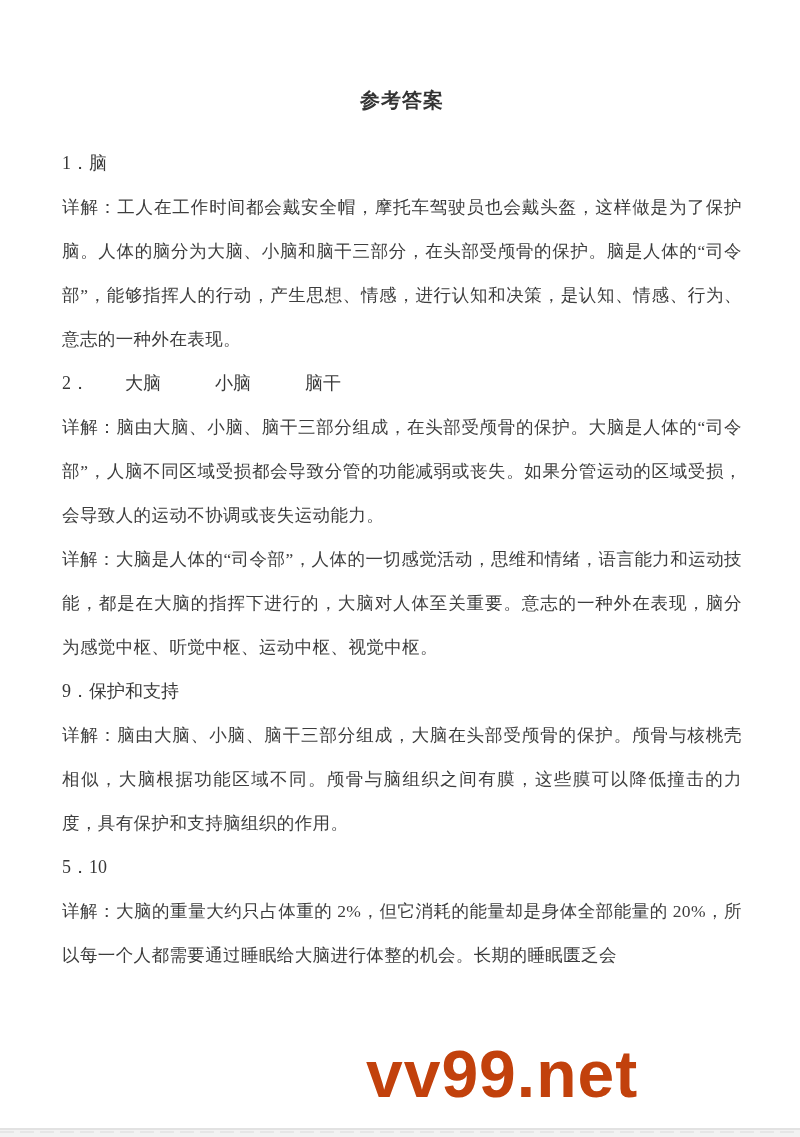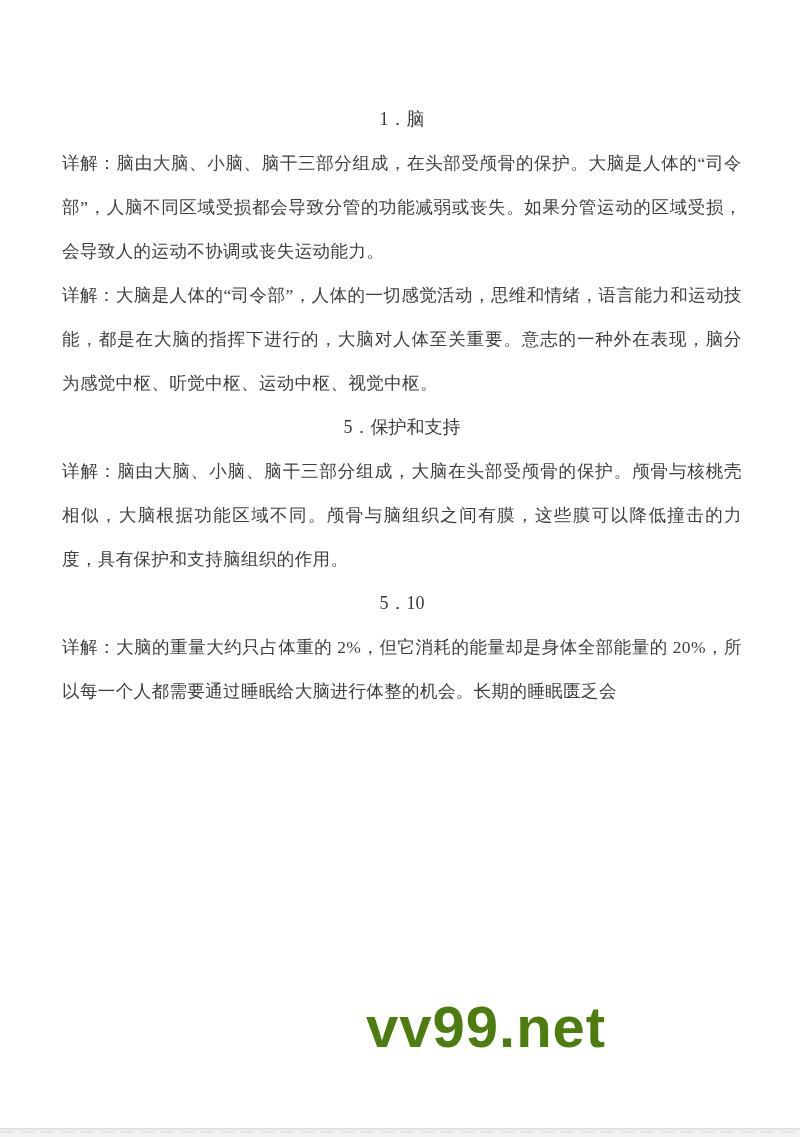--- a/index.html
+++ b/index.html
@@ -26,41 +26,40 @@
     font-weight: bold;
     color: #333333;
     line-height: 44px;
     letter-spacing: 1px;
   }
   .answer-line {
     font-size: 18px;
     line-height: 44px;
     white-space: pre-wrap;
     color: #383838;
-    text-align: center;
   }
   .answer-line.first {
     margin-top: 19px;
   }
   .answer-explanation {
     font-size: 17.5px;
     line-height: 44px;
     text-align: justify;
     text-justify: inter-ideograph;
     color: #3d3d3d;
     letter-spacing: 0.4px;
   }
   .watermark {
     position: absolute;
     left: 366px;
-    top: 993px;
+    top: 1036px;
     font-family: "Liberation Sans", "DejaVu Sans", sans-serif;
-    font-size: 58px;
+    font-size: 66px;
     font-weight: bold;
-    color: #4d7c0f;
+    color: #c2410c;
     letter-spacing: 1px;
     z-index: 1;
     user-select: none;
   }
   .page-bottom-edge {
     position: absolute;
     left: 0;
     bottom: 0;
     width: 800px;
     height: 7px;
@@ -77,35 +76,38 @@
       #e6e6e6 0px, #e6e6e6 14px,
       #f2f2f2 14px, #f2f2f2 20px
     );
   }
 </style>
 </head>
 <body>
 
 <div class="doc">
 
+  <div class="page-title">参考答案</div>
 
   <div class="answer-item">
     <div class="answer-line first">1．脑</div>
+    <div class="answer-explanation">详解：工人在工作时间都会戴安全帽，摩托车驾驶员也会戴头盔，这样做是为了保护脑。人体的脑分为大脑、小脑和脑干三部分，在头部受颅骨的保护。脑是人体的“司令部”，能够指挥人的行动，产生思想、情感，进行认知和决策，是认知、情感、行为、意志的一种外在表现。</div>
   </div>
 
   <div class="answer-item">
+    <div class="answer-line">2．　　大脑　　　小脑　　　脑干</div>
     <div class="answer-explanation">详解：脑由大脑、小脑、脑干三部分组成，在头部受颅骨的保护。大脑是人体的“司令部”，人脑不同区域受损都会导致分管的功能减弱或丧失。如果分管运动的区域受损，会导致人的运动不协调或丧失运动能力。</div>
   </div>
 
   <div class="answer-item">
     <div class="answer-explanation">详解：大脑是人体的“司令部”，人体的一切感觉活动，思维和情绪，语言能力和运动技能，都是在大脑的指挥下进行的，大脑对人体至关重要。意志的一种外在表现，脑分为感觉中枢、听觉中枢、运动中枢、视觉中枢。</div>
   </div>
 
   <div class="answer-item">
-    <div class="answer-line">5．保护和支持</div>
+    <div class="answer-line">9．保护和支持</div>
     <div class="answer-explanation">详解：脑由大脑、小脑、脑干三部分组成，大脑在头部受颅骨的保护。颅骨与核桃壳相似，大脑根据功能区域不同。颅骨与脑组织之间有膜，这些膜可以降低撞击的力度，具有保护和支持脑组织的作用。</div>
   </div>
 
   <div class="answer-item">
     <div class="answer-line">5．10</div>
     <div class="answer-explanation">详解：大脑的重量大约只占体重的 2%，但它消耗的能量却是身体全部能量的 20%，所以每一个人都需要通过睡眠给大脑进行体整的机会。长期的睡眠匮乏会</div>
   </div>
 
 </div>
 

